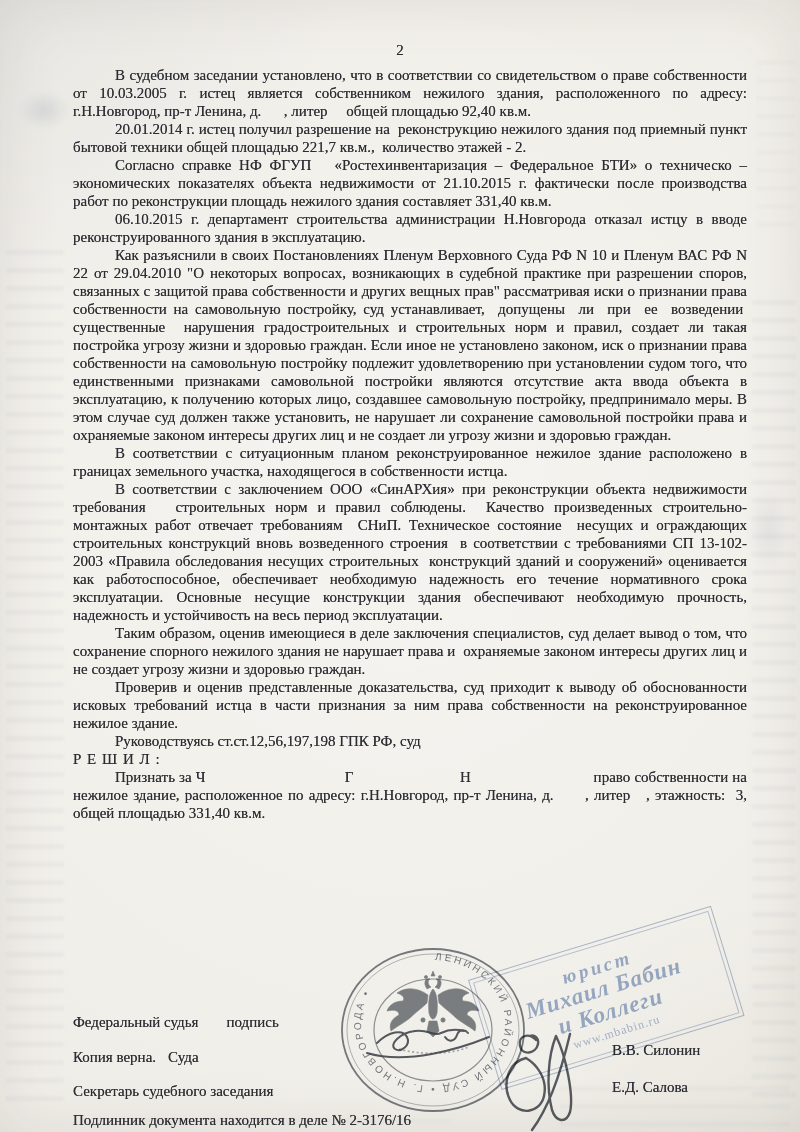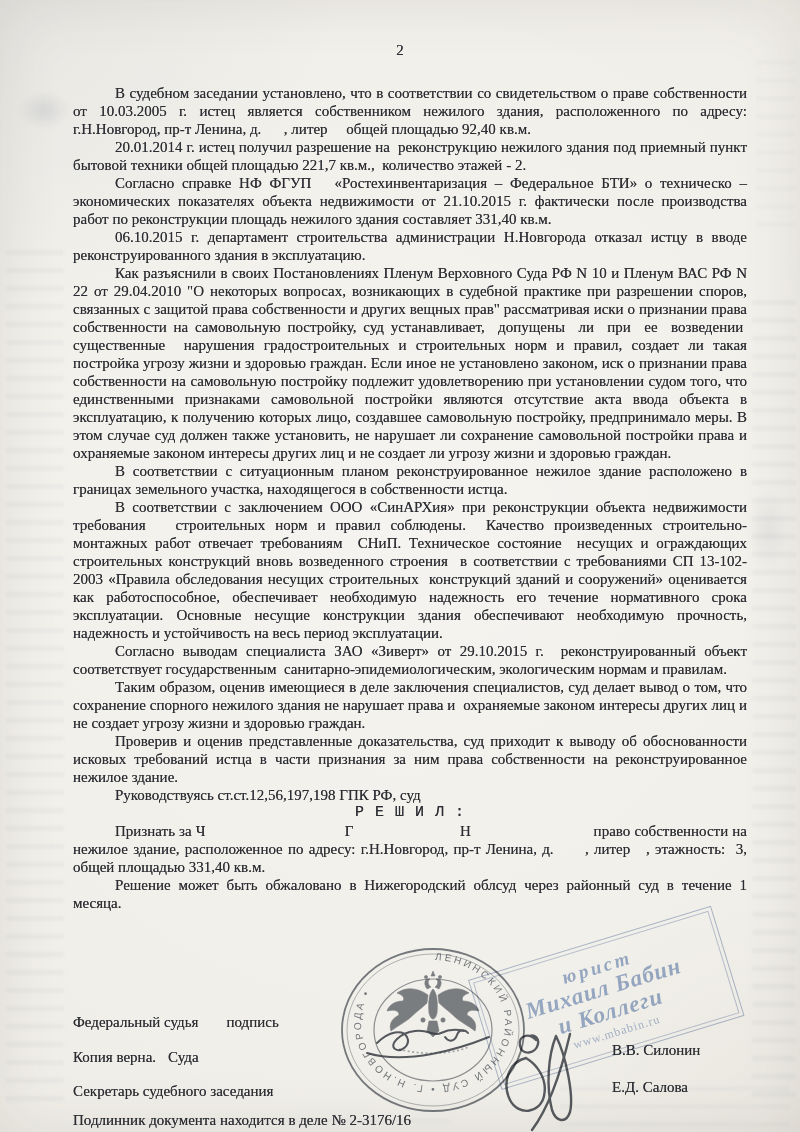--- a/index.html
+++ b/index.html
@@ -13,26 +13,26 @@
       radial-gradient(120% 90% at 50% 45%, rgba(255,255,255,0.35), rgba(0,0,0,0) 65%);
     box-shadow: inset 0 0 60px rgba(90,85,70,0.12);
     font-family:"Liberation Serif","DejaVu Serif",serif;
     color:#2c2d33;
   }
   .page-number{
     position:absolute;top:42px;left:0;width:800px;text-align:center;
     font-size:15px;text-shadow:0 0 .5px rgba(44,45,51,.7);
   }
   .body-text{
-    position:absolute;top:84px;left:73px;width:674px;
+    position:absolute;top:66px;left:73px;width:674px;
     font-size:15px;line-height:18px;
     text-shadow:0 0 .55px rgba(44,45,51,.75);
   }
   .body-text p{margin:0;text-align:justify;text-indent:42px;}
-  .body-text p.center{text-align:center;text-indent:0;letter-spacing:1px;font-family:Liberation Mono, monospace;}
+  .body-text p.center{text-align:left;text-indent:0;letter-spacing:1px;}
   .footer{position:absolute;left:0;top:0;width:800px;height:1120px;font-size:15px;
     text-shadow:0 0 .55px rgba(44,45,51,.75);}
   .frow{position:absolute;left:73px;white-space:nowrap;}
   .gap28{display:inline-block;width:28px;}
   .gap12{display:inline-block;width:12px;}
   .fname{position:absolute;left:565px;white-space:nowrap;margin-left:47px;}
   
   .bleed{position:absolute;opacity:.45;filter:blur(1.1px);pointer-events:none;
     background:repeating-linear-gradient(180deg, rgba(120,130,152,0.13) 0 5px, rgba(0,0,0,0) 5px 18px);}
   .blob{position:absolute;pointer-events:none;filter:blur(2px);
@@ -74,27 +74,25 @@
   <div class="page-number">2</div>
 
   <div class="body-text">
     <p>В судебном заседании установлено, что в соответствии со свидетельством о праве собственности от 10.03.2005 г. истец является собственником нежилого здания, расположенного  по адресу: г.Н.Новгород, пр-т Ленина, д.&nbsp;&nbsp;&nbsp;&nbsp;&nbsp;&nbsp;, литер&nbsp;&nbsp;&nbsp;&nbsp; общей площадью 92,40 кв.м.</p>
     <p>20.01.2014 г. истец получил разрешение на&nbsp; реконструкцию нежилого здания под приемный пункт бытовой техники общей площадью 221,7 кв.м.,&nbsp; количество этажей - 2.</p>
     <p>Согласно справке НФ ФГУП&nbsp;&nbsp; «Ростехинвентаризация – Федеральное БТИ» о техническо – экономических показателях объекта недвижимости от 21.10.2015 г. фактически после производства работ по реконструкции площадь нежилого здания составляет 331,40 кв.м.</p>
     <p>06.10.2015 г. департамент строительства администрации Н.Новгорода отказал истцу в вводе реконструированного здания в эксплуатацию.</p>
     <p>Как разъяснили в своих Постановлениях Пленум Верховного Суда РФ N 10 и Пленум ВАС РФ N 22 от 29.04.2010 "О некоторых вопросах, возникающих в судебной практике при разрешении споров, связанных с защитой права собственности и других вещных прав" рассматривая иски о признании права собственности на самовольную постройку, суд устанавливает,&nbsp; допущены&nbsp; ли&nbsp; при&nbsp; ее&nbsp; возведении&nbsp; существенные&nbsp; нарушения градостроительных и строительных норм и правил, создает ли такая постройка угрозу жизни и здоровью граждан. Если иное не установлено законом, иск о признании права собственности на самовольную постройку подлежит удовлетворению при установлении судом того, что единственными признаками самовольной постройки являются отсутствие акта ввода объекта в эксплуатацию, к получению которых лицо, создавшее самовольную постройку, предпринимало меры. В этом случае суд должен также установить, не нарушает ли сохранение самовольной постройки права и охраняемые законом интересы других лиц и не создает ли угрозу жизни и здоровью граждан.</p>
     <p>В соответствии с ситуационным планом реконструированное нежилое здание расположено в границах земельного участка, находящегося в собственности истца.</p>
     <p>В соответствии с заключением ООО «СинАРХия» при реконструкции объекта недвижимости требования&nbsp;&nbsp; строительных норм и правил соблюдены.&nbsp; Качество произведенных строительно-монтажных работ отвечает требованиям&nbsp; СНиП. Техническое состояние&nbsp; несущих и ограждающих строительных конструкций вновь возведенного строения&nbsp; в соответствии с требованиями СП 13-102-2003 «Правила обследования несущих строительных&nbsp; конструкций зданий и сооружений» оценивается как работоспособное, обеспечивает необходимую надежность его течение нормативного срока эксплуатации. Основные несущие конструкции здания обеспечивают необходимую прочность, надежность и устойчивость на весь период эксплуатации.</p>
-    <p>Согласно выводам специалиста ЗАО «Зиверт» от 29.10.2015 г.&nbsp; реконструированный объект соответствует государственным&nbsp; санитарно-эпидемиологическим, экологическим нормам и правилам.</p>
     <p>Таким образом, оценив имеющиеся в деле заключения специалистов, суд делает вывод о том, что сохранение спорного нежилого здания не нарушает права и&nbsp; охраняемые законом интересы других лиц и не создает угрозу жизни и здоровью граждан.</p>
     <p>Проверив и оценив представленные доказательства, суд приходит к выводу об обоснованности исковых требований истца в части признания за ним права собственности на реконструированное нежилое здание.</p>
     <p>Руководствуясь ст.ст.12,56,197,198 ГПК РФ, суд</p>
     <p class="center">Р Е Ш И Л :</p>
     <p>Признать за Ч&nbsp;&nbsp;&nbsp;&nbsp;&nbsp;&nbsp;&nbsp;&nbsp;&nbsp;&nbsp;&nbsp;&nbsp;&nbsp;&nbsp;&nbsp;&nbsp;&nbsp;&nbsp;&nbsp;&nbsp;&nbsp;&nbsp;&nbsp;&nbsp;&nbsp;&nbsp;&nbsp;&nbsp;&nbsp;&nbsp;&nbsp;&nbsp;&nbsp;&nbsp;Г&nbsp;&nbsp;&nbsp;&nbsp;&nbsp;&nbsp;&nbsp;&nbsp;&nbsp;&nbsp;&nbsp;&nbsp;&nbsp;&nbsp;&nbsp;&nbsp;&nbsp;&nbsp;&nbsp;&nbsp;&nbsp;&nbsp;&nbsp;&nbsp;&nbsp;&nbsp;Н&nbsp;&nbsp;&nbsp;&nbsp;&nbsp;&nbsp;&nbsp;&nbsp;&nbsp;&nbsp;&nbsp;&nbsp;&nbsp;&nbsp;&nbsp;&nbsp;&nbsp;&nbsp;&nbsp;&nbsp;&nbsp;&nbsp;&nbsp;&nbsp;&nbsp;&nbsp;&nbsp;&nbsp;&nbsp;&nbsp;право собственности на нежилое здание, расположенное по адресу: г.Н.Новгород, пр-т Ленина, д.&nbsp;&nbsp;&nbsp;&nbsp;&nbsp;&nbsp;, литер&nbsp;&nbsp;&nbsp;, этажность:&nbsp; 3, общей площадью 331,40 кв.м.</p>
-    <p>Решение может быть обжаловано в Нижегородский облсуд через районный суд в течение 1 месяца.</p>
   </div>
 
   <div class="footer">
     <div class="frow" style="top:1014px;">
       <span>Федеральный судья</span><span class="gap28"></span><span>подпись</span>
     </div>
     <div class="frow" style="top:1049px;">
       <span>Копия верна.</span><span class="gap12"></span><span>Суда</span>
     </div>
     <div class="fname" style="top:1042px;">В.В. Силонин</div>

